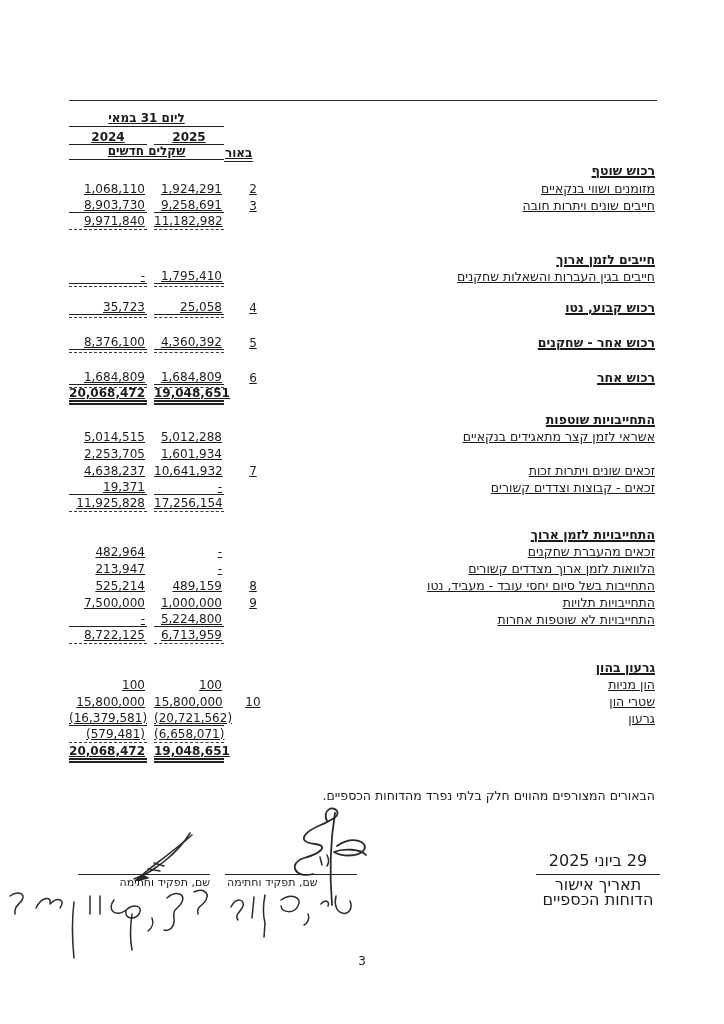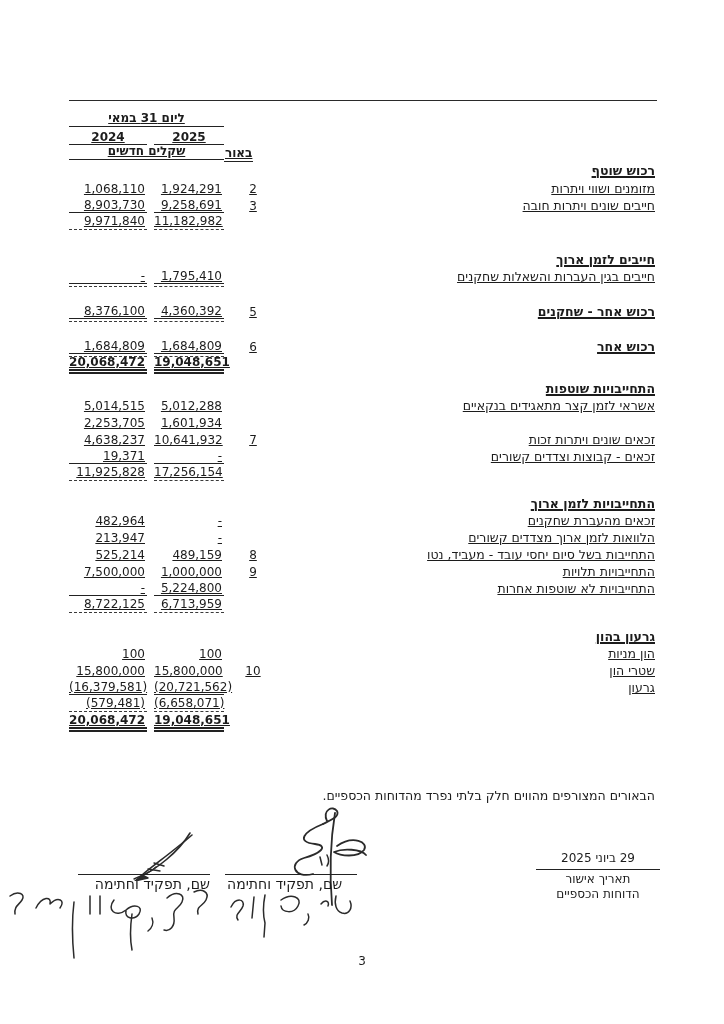--- a/index.html
+++ b/index.html
@@ -43,29 +43,29 @@
   .dt { border-bottom:1px dashed #3a3a3a; padding-bottom:1px; position:relative; } 
   .gt { font-weight:bold; border-bottom:2.2px solid #222; position:relative; }
   .gt::after { content:""; position:absolute; left:0; right:0; bottom:-5px; border-bottom:2.2px solid #222; }
 
   .m2 {margin-top:2px;align-items:center;} .m13{margin-top:13px;} .m14{margin-top:14px;}
   .m15{margin-top:18px;} .m16{margin-top:8px;} .m20{margin-top:20px;}
 
   
   .footer-note { position:absolute; top:788px; right:69px; direction:rtl; font-size:12.5px;margin-left:28px; }
 
-  .approval { position:absolute; top:851px; right:64px; width:124px; text-align:center; direction:rtl; font-size:12px; }
+  .approval { position:absolute; top:851px; right:64px; width:124px; text-align:center; direction:rtl; font-size:16px; }
   .appr-date { padding-bottom:4px; border-bottom:1.3px solid #222; margin-bottom:2px; }
   .appr-l1, .appr-l2 { line-height:15px; }
 
   .sig { position:absolute; top:805px; width:132px; height:160px; }
   .sig-mid  { left:225px; }
   .sig-left { left:78px; }
   .sig-line { position:absolute; top:69px; left:0; right:0; border-top:1.2px solid #222; }
-  .sig-label { position:absolute; top:71px; font-size:14px; direction:rtl; white-space:nowrap; }
+  .sig-label { position:absolute; top:71px; font-size:11px; direction:rtl; white-space:nowrap; }
   .sig-mid  .sig-label { left:2px; }
   .sig-left .sig-label { right:0; }
   .sig svg { position:absolute; stroke:#2b2b2b; fill:none; stroke-linecap:round; stroke-linejoin:round; }
   .svg-scribble-mid { left:60px; top:0;   width:85px;  height:104px; }
   .svg-name-mid     { left:-2px; top:82px; width:142px; height:56px; }
   .svg-pen-left     { left:52px; top:24px; width:66px;  height:52px; }
   .svg-name-left    { left:-76px; top:79px; width:210px; height:82px; }
 
   .page-num { position:absolute; top:954px; left:0; width:724px; text-align:center; font-size:12px; }
 </style>
@@ -96,21 +96,21 @@
         <div class="sp"></div>
         <div class="c25"></div>
         <div class="cn"></div>
       <div class="cl"><span class="sechdr">רכוש שוטף</span></div>
     </div>
     <div class="tr">
       <div class="c24">1,068,110</div>
         <div class="sp"></div>
       <div class="c25">1,924,291</div>
       <div class="cn">2</div>
-      <div class="cl">מזומנים ושווי ויתרות</div>
+      <div class="cl">מזומנים ושווי בנקאיים</div>
     </div>
     <div class="tr">
       <div class="c24 ub">8,903,730</div>
         <div class="sp"></div>
       <div class="c25 ub">9,258,691</div>
       <div class="cn">3</div>
       <div class="cl">חייבים שונים ויתרות חובה</div>
     </div>
     <div class="tr">
       <div class="c24 dt">9,971,840</div>
@@ -128,20 +128,27 @@
       <div class="cl"><span class="sechdr">חייבים לזמן ארוך</span></div>
     </div>
     <div class="tr">
       <div class="c24 ub ud">-</div>
         <div class="sp"></div>
       <div class="c25 ub ud">1,795,410</div>
       <div class="cn"></div>
       <div class="cl">חייבים בגין העברות והשאלות שחקנים</div>
     </div>
 
+    <div class="tr m14">
+      <div class="c24 ub ud">35,723</div>
+        <div class="sp"></div>
+      <div class="c25 ub ud">25,058</div>
+      <div class="cn">4</div>
+      <div class="cl"><span class="sechdr">רכוש קבוע, נטו</span></div>
+    </div>
 
     <div class="tr m15">
       <div class="c24 ub ud">8,376,100</div>
         <div class="sp"></div>
       <div class="c25 ub ud">4,360,392</div>
       <div class="cn">5</div>
       <div class="cl"><span class="sechdr">רכוש אחר - שחקנים</span></div>
     </div>
 
     <div class="tr m15">

